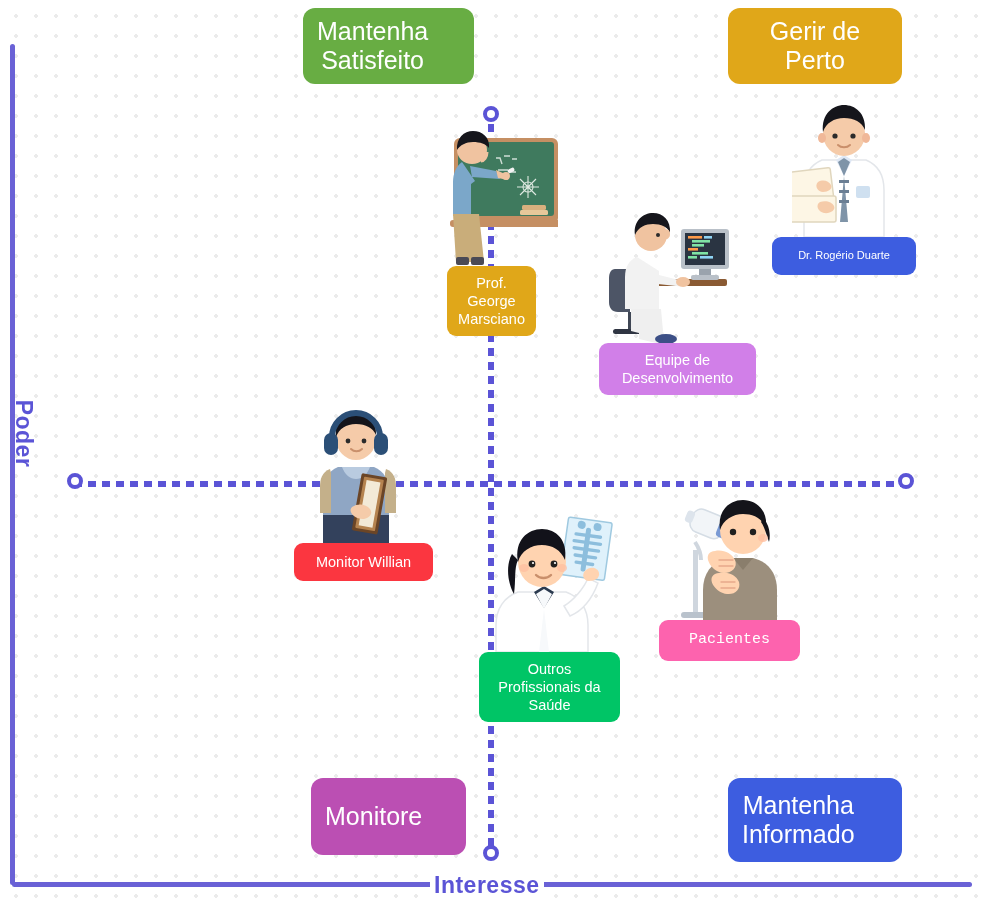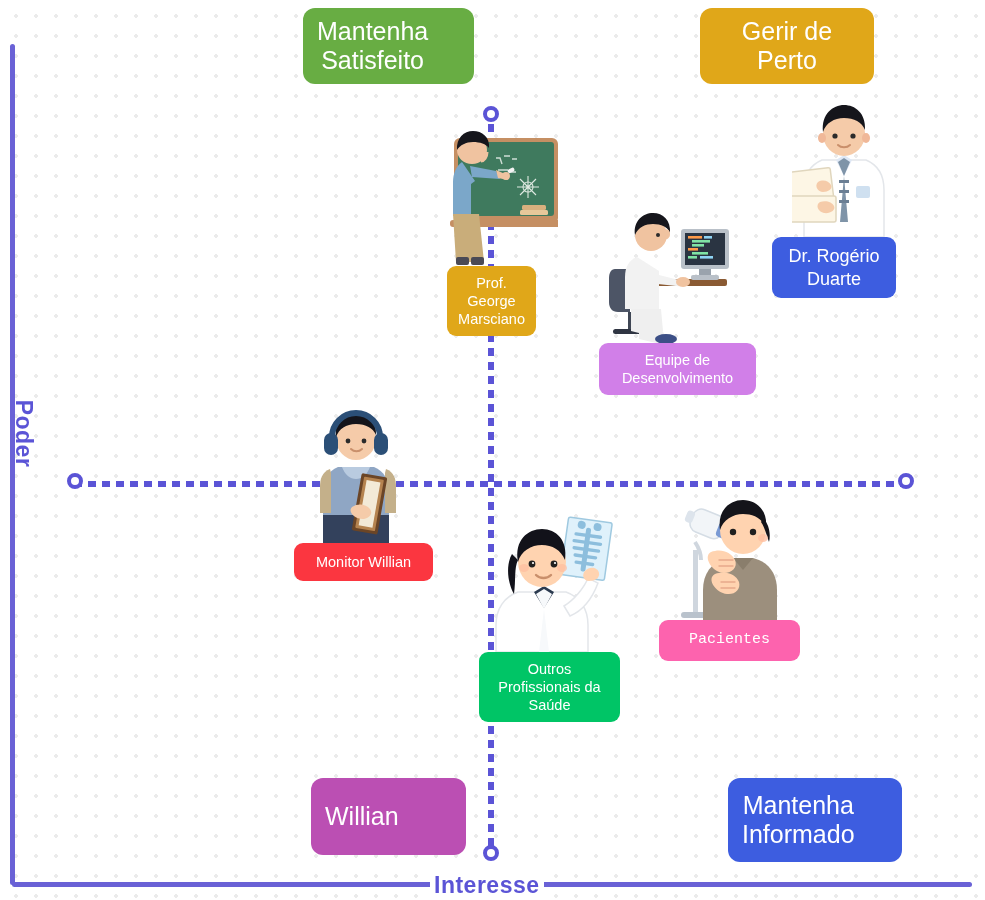--- a/index.html
+++ b/index.html
@@ -95,21 +95,21 @@
     display: flex;
     align-items: center;
     text-align: center;
     font-size: 25px;
     line-height: 1.18;
     font-weight: 400;
     box-sizing: border-box;
     padding: 6px 14px;
   }
   .q-tl { left: 303px; top: 8px;   width: 171px; height: 76px; background: #68ad43; }
-  .q-tr { left: 700px; top: 8px;   width: 174px; height: 76px; background: #e0a719; }
+  .q-tr { left: 728px; top: 8px;   width: 174px; height: 76px; background: #e0a719; }
   .q-bl { left: 311px; top: 778px; width: 155px; height: 77px; background: #bb4fb3; }
   .q-br { left: 728px; top: 778px; width: 174px; height: 84px; background: #3d5de0; }
 
   
   .node {
     position: absolute;
   }
   .node-art {
     position: absolute;
     left: 50%;
@@ -128,21 +128,21 @@
     display: flex;
     align-items: center;
     justify-content: center;
   }
 
   .n-prof     { left: 447px; top: 266px; width: 103px; }
   .n-prof .node-label   { background: #e0a719; width: 89px; min-height: 45px; }
   .n-dev      { left: 599px; top: 343px; width: 141px; }
   .n-dev .node-label    { background: #d17fe8; width: 157px; min-height: 42px; }
   .n-doc      { left: 772px; top: 237px; width: 144px; }
-  .n-doc .node-label    { background: #3d5de0; width: 124px; min-height: 38px; font-size: 18px; }
+  .n-doc .node-label    { background: #3d5de0; width: 144px; min-height: 38px; font-size: 11px; }
   .n-mon      { left: 294px; top: 543px; width: 139px; }
   .n-mon .node-label    { background: #fb3640; width: 139px; min-height: 38px; }
   .n-outros   { left: 479px; top: 652px; width: 141px; }
   .n-outros .node-label { background: #00c566; width: 141px; min-height: 64px; }
   .n-pac      { left: 659px; top: 620px; width: 141px; font-family: Liberation Mono, monospace; }
   .n-pac .node-label    { background: #fd63ae; width: 141px; min-height: 41px; font-size: 15px; }
 
   svg { display: block; }
 </style>
 </head>
@@ -165,21 +165,21 @@
   <div class="quadrant q-tl">
     <span>
       <span>Mantenha</span><br>
       <span>Satisfeito</span>
     </span>
   </div>
   <div class="quadrant q-tr">
     <span>Gerir de Perto</span>
   </div>
   <div class="quadrant q-bl">
-    <span>Willian</span>
+    <span>Monitore</span>
   </div>
   <div class="quadrant q-br">
     <span>
       <span>Mantenha</span><br>
       <span>Informado</span>
     </span>
   </div>
 
   <div class="node n-prof">
     <div class="node-art">

